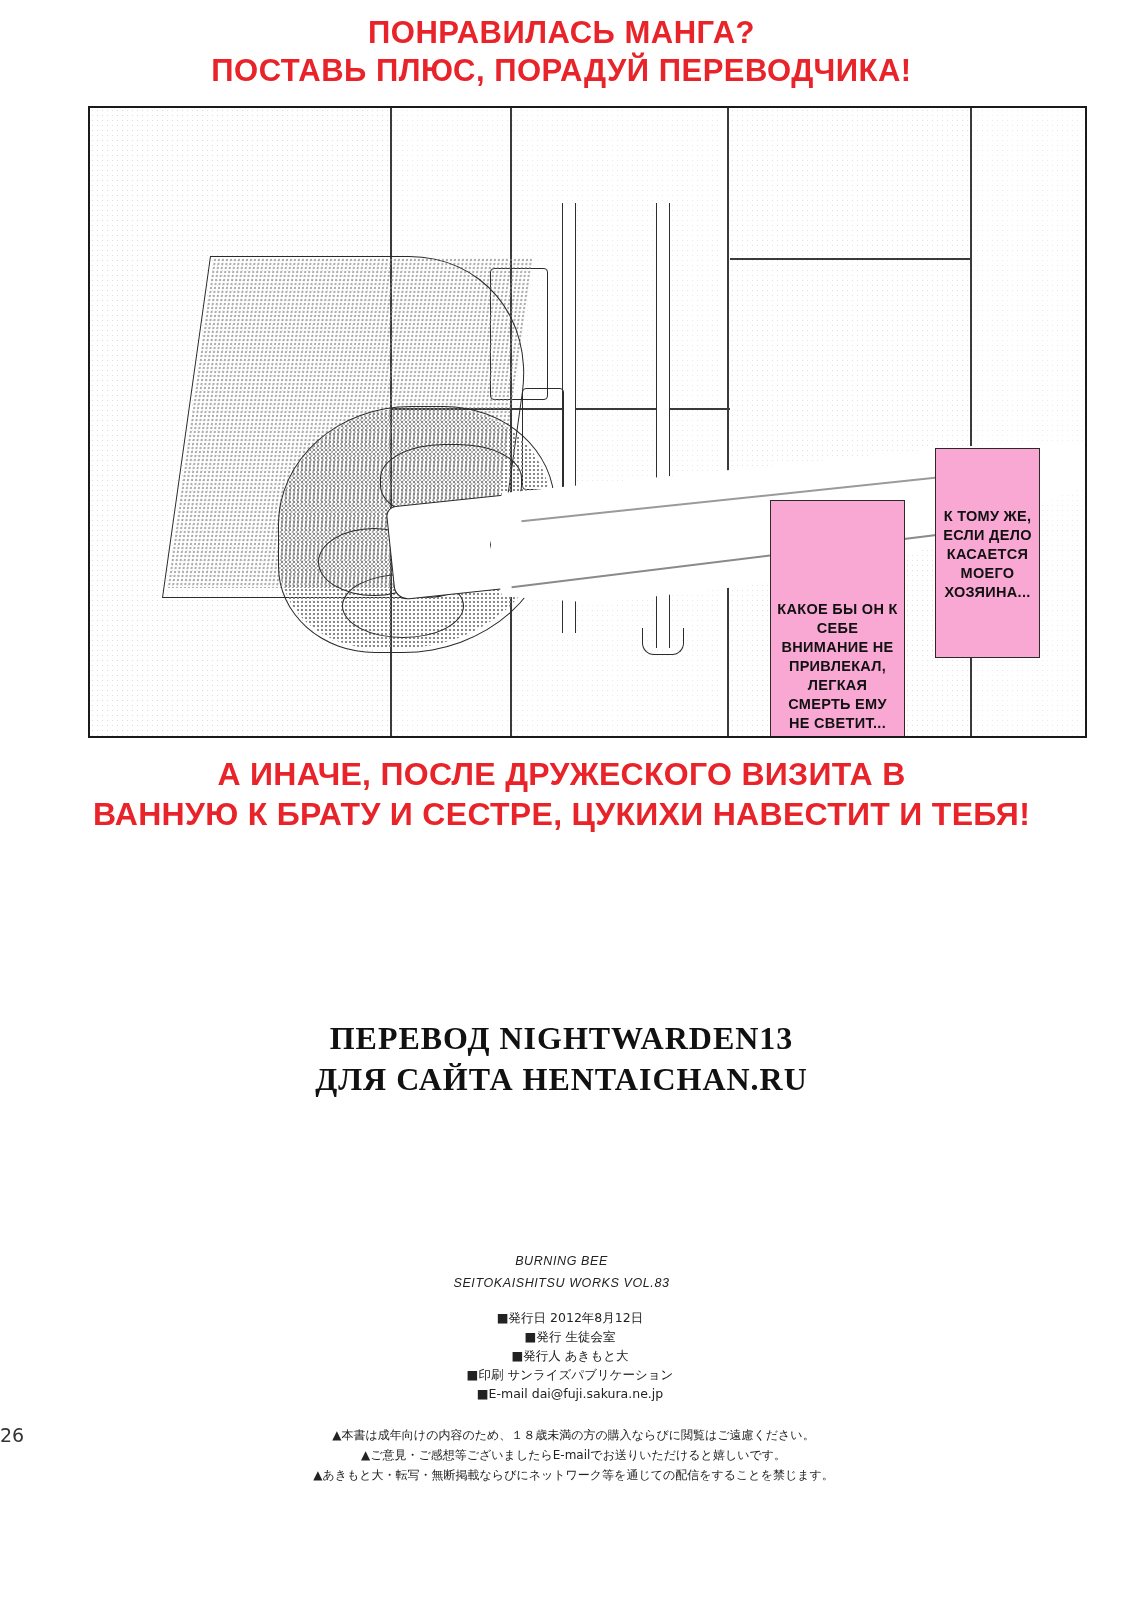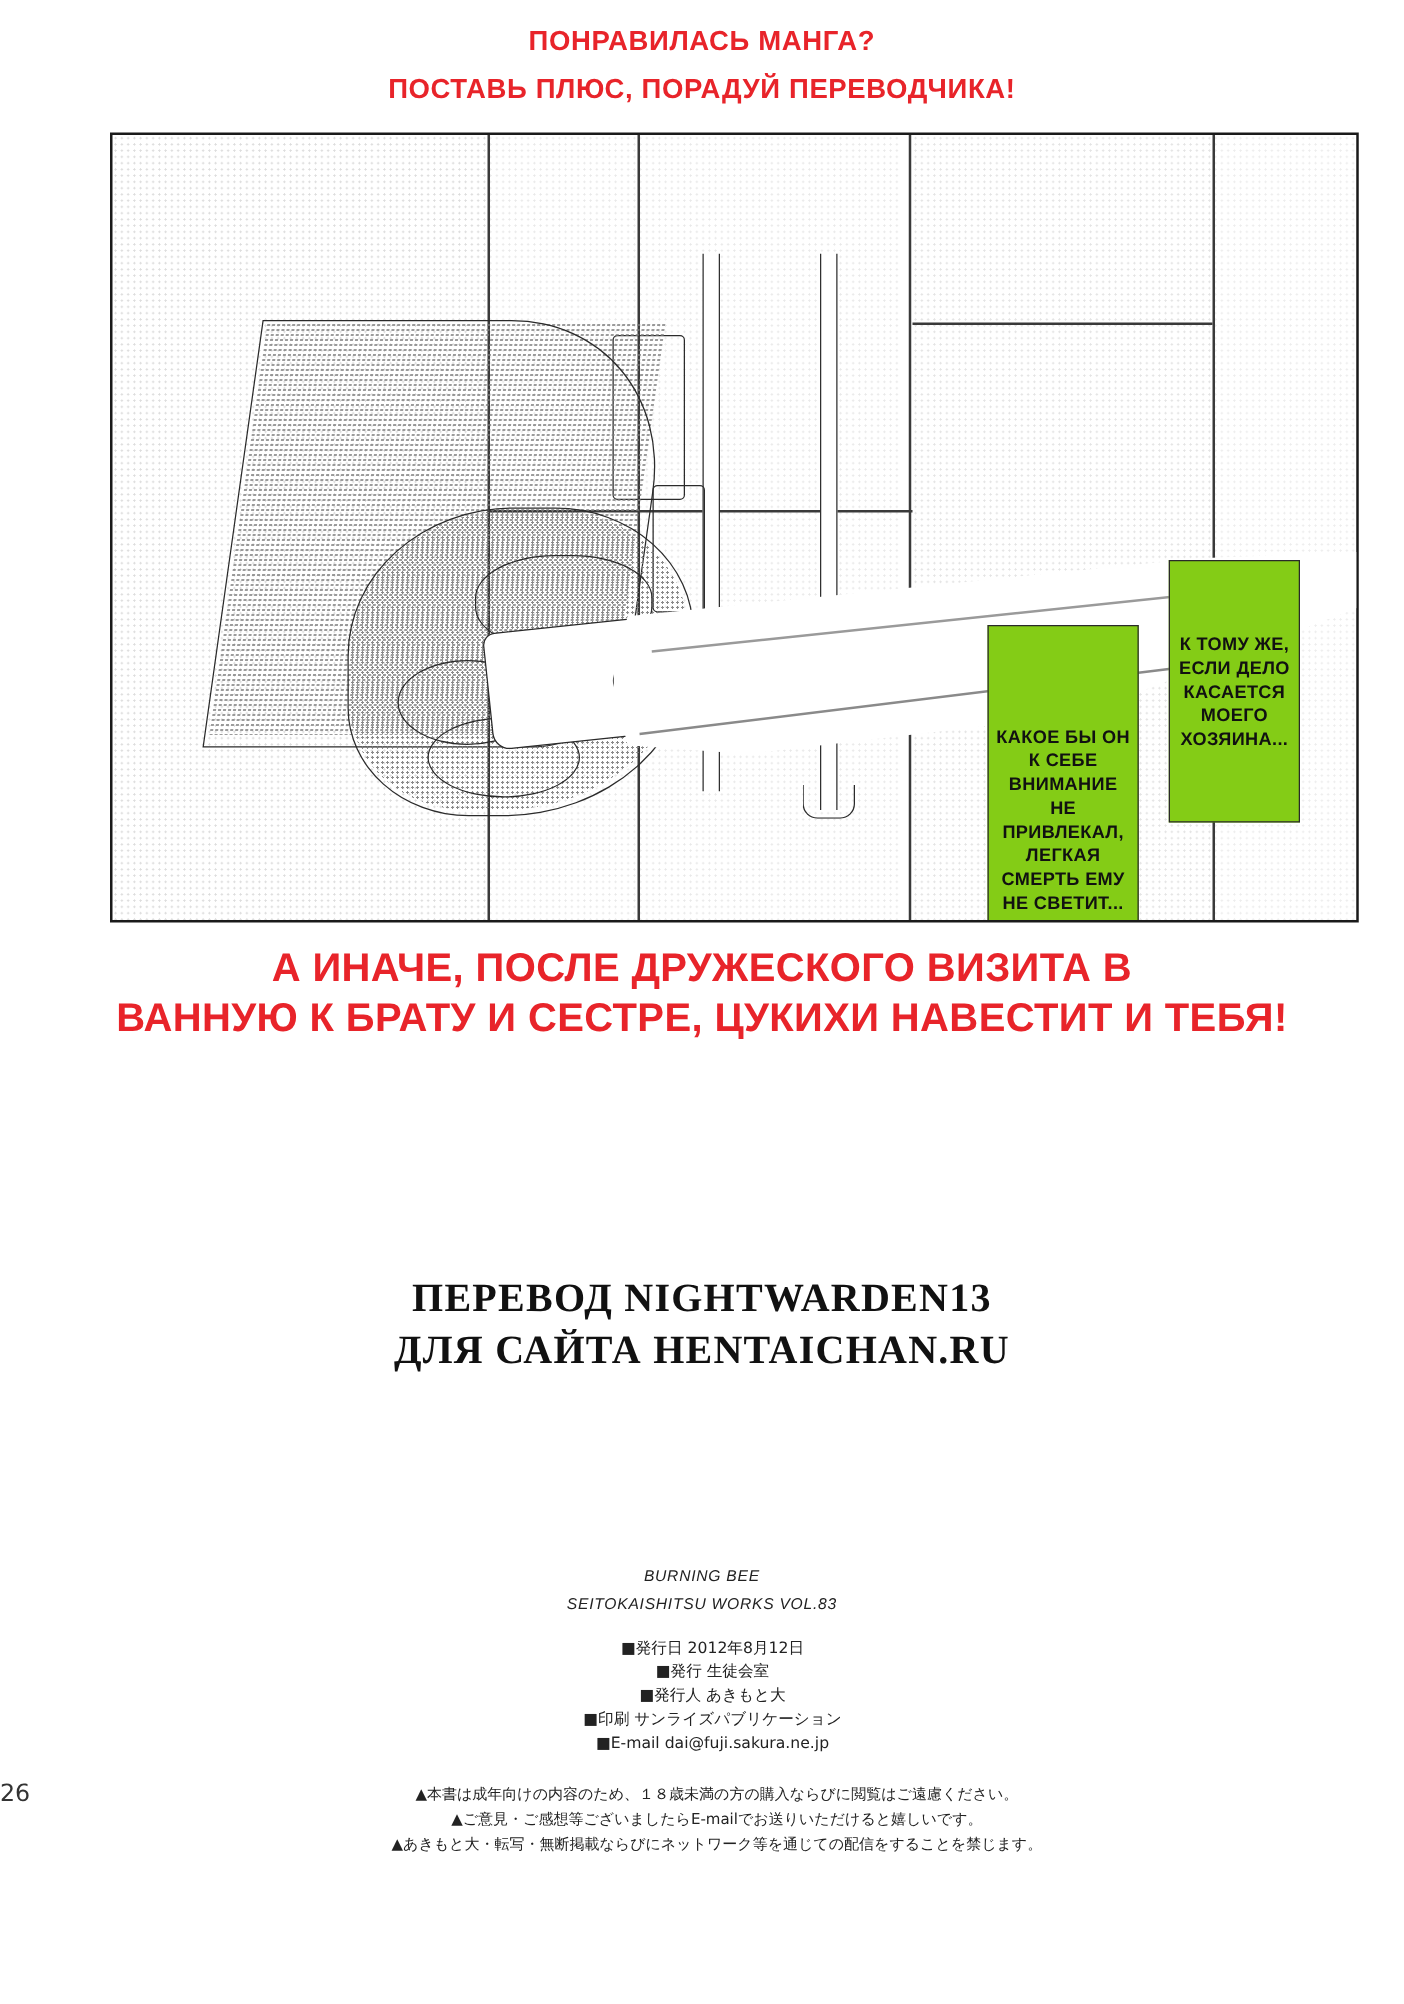--- a/index.html
+++ b/index.html
@@ -21,21 +21,21 @@
 
   
   .header-red {
     position: absolute;
     top: 14px;
     left: 0;
     width: 1123px;
     text-align: center;
     color: #e8242a;
     font-weight: bold;
-    font-size: 22px;
+    font-size: 31px;
     line-height: 38px;
     letter-spacing: 0.5px;
     font-family: "Liberation Sans", sans-serif;
   }
   .header-red div { white-space: nowrap; }
 
   
   .panel {
     position: absolute;
     left: 88px;
@@ -140,43 +140,42 @@
   }
   .vline {
     position: absolute;
     width: 1.5px;
     background: #3a3a3a;
   }
 
   
   .caption-box {
     position: absolute;
-    background: #84cc16;
+    background: #f9a8d4;
     border: 1.6px solid #2a2a2a;
     box-sizing: border-box;
     display: flex;
     align-items: center;
     justify-content: center;
     text-align: center;
     padding: 8px 6px;
   }
   .caption-box span {
     display: block;
     font-family: "Liberation Sans", sans-serif;
     font-weight: bold;
     font-size: 14.5px;
     line-height: 19px;
     letter-spacing: .3px;
     color: #111;
     text-transform: uppercase;
   }
   #caption-1 {
-    left: 680px; top: 392px; width: 121px; height: 248px;
+    left: 680px; top: 392px; width: 135px; height: 248px;
     align-items: flex-end;
-    margin-left: 20px;
   }
   #caption-1 span { padding-bottom: 6px; }
   #caption-2 {
     left: 845px; top: 340px; width: 105px; height: 210px;
     align-items: flex-start;
   }
   #caption-2 span { padding-top: 50px; }
 
   
   .footer-red {

